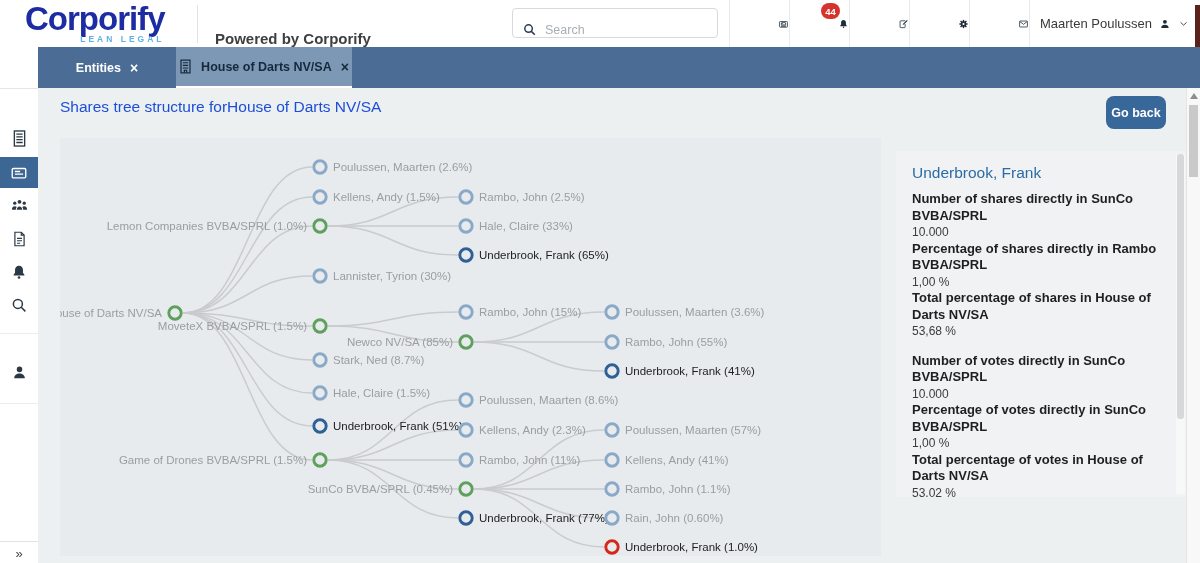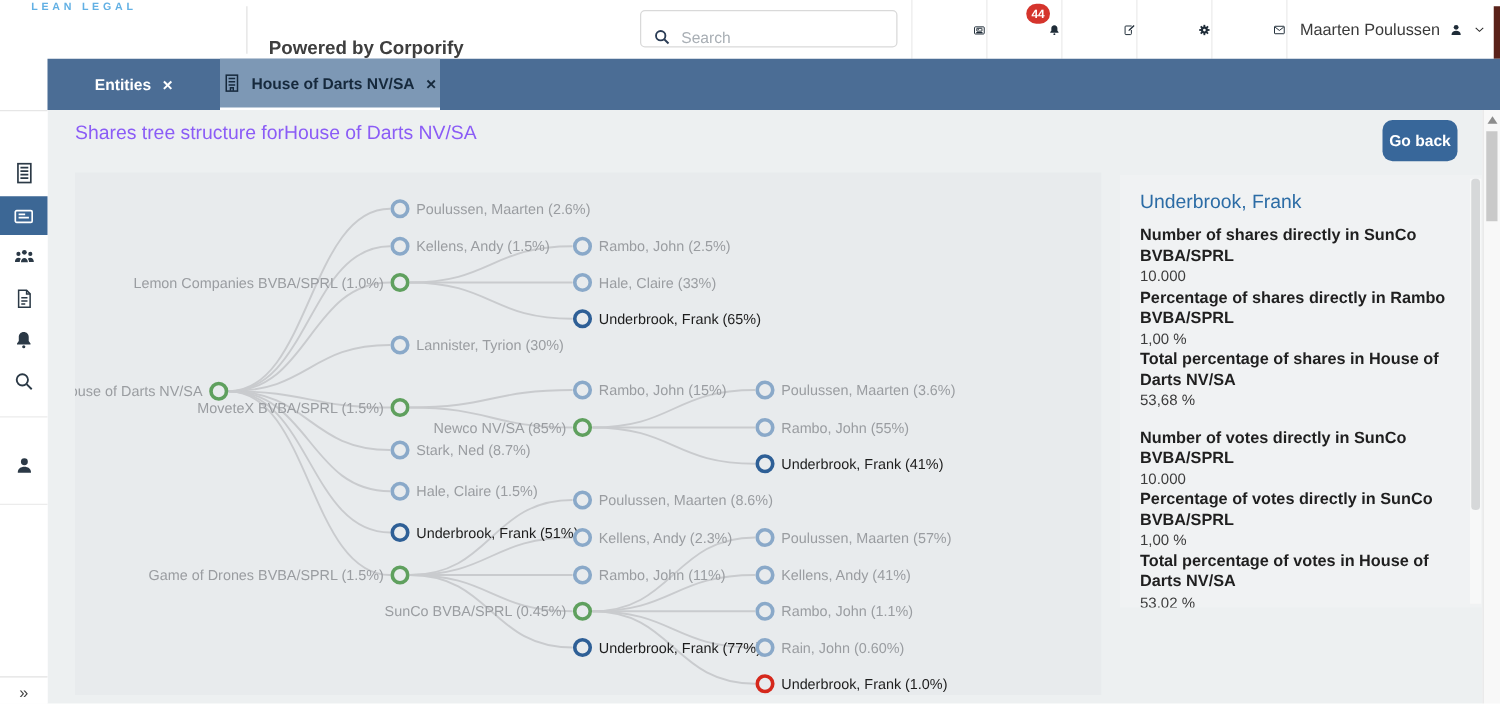--- a/index.html
+++ b/index.html
@@ -35,49 +35,50 @@
   .main-bg { position:absolute; left:38px; top:88px; width:1148px; height:475px; background:#edf0f1; }
 
   
   .sidebar { position:absolute; left:0; top:88px; width:38px; height:475px; background:#fff; border-top:1px solid #e6e6e6; }
   .side-item { position:absolute; left:0; width:38px; height:31px; display:flex; align-items:center; justify-content:center; cursor:pointer; }
   .side-item.active { background:#3c6795; }
   .side-sep { position:absolute; left:0; width:38px; height:1px; background:#ececec; }
   .side-footer { position:absolute; left:0; top:452px; width:38px; border-top:1px solid #e2e2e2; height:23px; display:flex; align-items:center; justify-content:center; color:#444; font-size:13px; cursor:pointer; }
 
   
-  .page-title { position:absolute; left:60px; top:98px; font-size:15.5px; color:#8b5cf6; font-weight:400; }
+  .page-title { position:absolute; left:60px; top:98px; font-size:15.5px; color:#1d4ed8; font-weight:400; }
   .go-back { position:absolute; left:1106px; top:96px; width:60px; height:33px; background:#38679a; border:none; border-radius:8px; color:#fff; font-size:12.5px; font-weight:bold; cursor:pointer; font-family:"Liberation Sans",sans-serif; }
 
   
   .tree-panel { position:absolute; left:60px; top:138px; width:821px; height:418px; background:#e8ebed; }
   .tree-panel svg { display:block; }
   .tree-panel text { font-family:"Liberation Sans", sans-serif; }
 
   
-  .detail-panel { position:absolute; left:896px; top:140px; width:290px; height:346px; background:#f0f2f3; padding:13px 18px 10px 16px; overflow:hidden; }
+  .detail-panel { position:absolute; left:896px; top:151px; width:290px; height:346px; background:#f0f2f3; padding:13px 18px 10px 16px; overflow:hidden; }
   .detail-title { font-size:15.5px; color:#2c6ca5; font-weight:400; margin-bottom:9px; }
   .detail-group { margin-bottom:13px; }
   .d-label { font-size:13px; font-weight:bold; color:#1f1f1f; line-height:16.5px; }
   .d-value { font-size:12px; color:#3c3c3c; line-height:16.5px; }
   .panel-scroll { position:absolute; right:1px; top:3px; bottom:3px; width:9px; background:#f7f8f8; }
   .panel-thumb { position:absolute; left:1px; top:0; width:7px; height:78%; background:#d6d8d9; border-radius:3px; }
 
   
   .page-scroll { position:absolute; left:1186px; top:88px; width:14px; height:475px; background:#f8f8f8; border-left:1px solid #e5e5e5; }
   .scroll-arrow { position:absolute; left:3px; top:5px; width:0; height:0; border-left:4px solid transparent; border-right:4px solid transparent; border-bottom:6px solid #8d8d8d; }
   .scroll-thumb { position:absolute; left:2px; top:17px; width:9px; height:72px; background:#c9c9c9; }
 </style>
 </head>
 <body>
 
 <div class="screen">
 
   <div class="header">
     <div class="logo">
+      <div class="logo-main">Corporify</div>
       <div class="logo-sub">LEAN LEGAL</div>
     </div>
     <div class="logo-divider"></div>
     <div class="powered">Powered by Corporify</div>
 
     <div class="search-box">
       <svg width="15" height="15" viewBox="0 0 24 24" fill="none" stroke="#2a3c55" stroke-width="2.4">
           <circle cx="10.5" cy="10.5" r="6"></circle>
           <path d="M15 15l5.5 5.5"></path>
         </svg>

